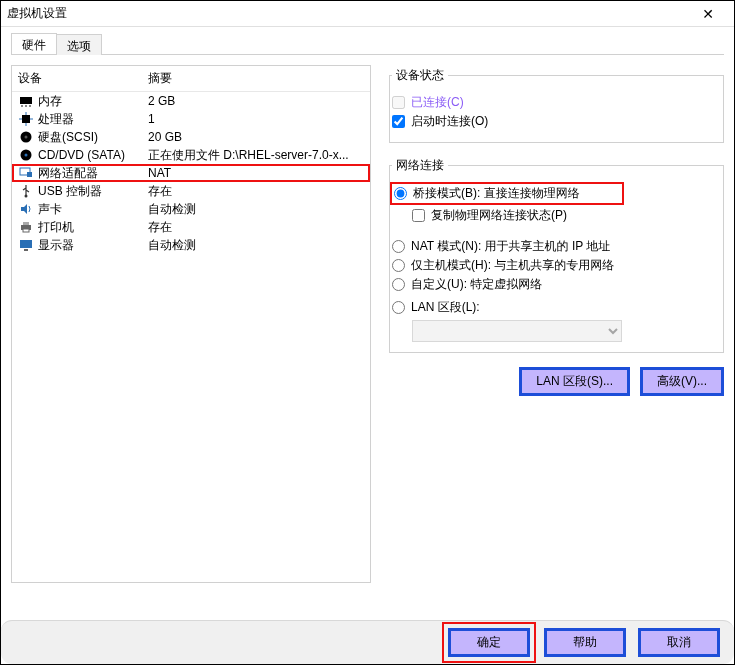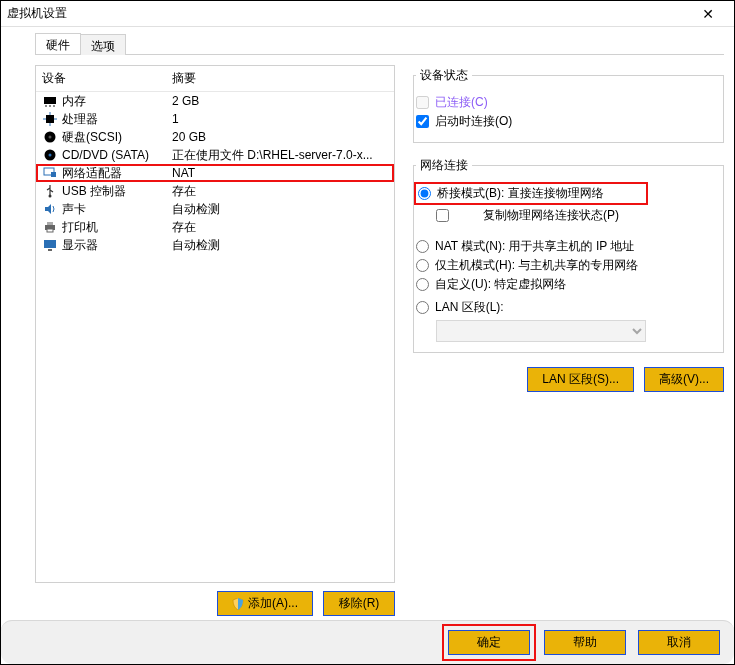--- a/index.html
+++ b/index.html
@@ -1,46 +1,46 @@
 <!DOCTYPE html>
 <html><head>
 <meta charset="utf-8">
 <style>
 * { box-sizing: border-box; font-family: "Microsoft YaHei", "SimSun", Tahoma, sans-serif; font-size: 12px; }
 body { margin: 0; background: #fff; width: 735px; height: 665px; border: 1px solid #000; position: relative; }
 .titlebar { height: 26px; border-bottom: 1px solid #e0e0e0; display: flex; align-items: center; padding: 0 6px; }
 .titlebar-text { flex: 1; }
 .close-x { width: 40px; text-align: center; font-size: 14px; cursor: default; }
-.content { padding: 6px 10px 0 10px; margin-left: 24px; }
+.content { padding: 6px 10px 0 10px; }
 .tabstrip { display: flex; border-bottom: 1px solid #d0d0d0; height: 22px; }
 .tab { padding: 3px 10px 0 10px; border: 1px solid #d0d0d0; border-bottom: none; background: #fff; margin-right: -1px; position: relative; top: 0; cursor: default; }
 .tab.inactive { background: #f2f2f2; top: 1px; }
 .main-area { display: flex; gap: 18px; padding-top: 10px; }
 .left-panel { width: 360px; }
 .device-table { border: 1px solid #d0d0d0; height: 518px; display: flex; flex-direction: column; }
 .dt-header { display: flex; background: #fff; border-bottom: 1px solid #e8e8e8; }
 .dt-header .col { padding: 4px 6px; font-weight: normal; }
 .col-dev { width: 130px; }
 .col-sum { flex: 1; }
 .dt-body { flex: 1; overflow: hidden; }
 .dt-row { display: flex; align-items: center; height: 18px; padding: 0 6px; }
 .dt-row .ico { width: 16px; height: 16px; margin-right: 4px; display: inline-flex; align-items: center; justify-content: center; }
 .dt-row .dev { width: 110px; white-space: nowrap; overflow: hidden; text-overflow: ellipsis; }
 .dt-row .sum { flex: 1; white-space: nowrap; overflow: hidden; text-overflow: ellipsis; }
 .row-selected { outline: 2px solid #e11; outline-offset: -2px; }
 .left-buttons { display: flex; justify-content: flex-end; gap: 10px; margin-top: 8px; }
-.btn { background: #eab308; border: 1px solid #1d4ed8; padding: 3px 14px; cursor: default; display: inline-flex; align-items: center; gap: 4px; min-width: 72px; justify-content: center; }
+.btn { background: #c4b5fd; border: 3px solid #1d4ed8; padding: 3px 14px; cursor: default; display: inline-flex; align-items: center; gap: 4px; min-width: 72px; justify-content: center; }
 .right-panel { flex: 1; padding-top: 2px; }
 fieldset { border: 1px solid #d0d0d0; margin: 0 0 14px 0; padding: 8px 10px 10px 2px; }
 legend { padding: 0 4px; }
 .chk-row, .rad-row { display: flex; align-items: center; margin: 2px 0; }
 .chk-row input, .rad-row input { margin: 0 6px 0 0; }
 .disabled-text { color: #8b5cf6; }
 .radio-highlight { outline: 2px solid #e11; outline-offset: 0px; padding: 1px 2px; width: 230px; }
-.sub-indent { margin-left: 20px; margin-top: 4px; gap: 28px; }
+.sub-indent { margin-left: 20px; margin-top: 4px; }
 select { width: 210px; height: 22px; background: #eee; border: 1px solid #c8c8c8; }
 .right-btns { display: flex; justify-content: flex-end; gap: 10px; margin-top: 4px; }
 .bottom-bar { position: absolute; left: 0; right: 0; bottom: 0; height: 44px; border-top: 1px solid #d8d8d8; background: #f0f0f0; display: flex; align-items: center; justify-content: flex-end; padding: 0 14px; gap: 12px; border-radius: 11px; }
 .ok-highlight { outline: 2px solid #e11; outline-offset: 2px; padding: 2px; }
 svg { display: block; }
 </style>
 </head>
 <body>
 
 <div class="titlebar">
@@ -163,32 +163,20 @@
                 <svg width="14" height="14">
                   <rect x="1" y="2" width="12" height="8" fill="#2a6fb5"></rect>
                   <rect x="5" y="11" width="4" height="2" fill="#666"></rect>
                 </svg>
               </span>
             <span class="dev">显示器</span>
             <span class="sum">自动检测</span>
           </div>
         </div>
       </div>
-      <div class="left-buttons">
-        <div class="btn">
-          <span>
-              <svg width="12" height="12">
-                <path d="M6 0 L11 2 Q11 9 6 12 Q1 9 1 2 Z" fill="#ffd05b" stroke="#c28b00" stroke-width="0.6"></path>
-                <path d="M6 0 L11 2 Q11 9 6 12 Z" fill="#4aa3df"></path>
-              </svg>
-            </span>
-          <span>添加(A)...</span>
-        </div>
-        <div class="btn">移除(R)</div>
-      </div>
     </div>
 
     <div class="right-panel">
       <fieldset>
         <legend>设备状态</legend>
         <div class="chk-row">
           <input type="checkbox" disabled="" style="">
           <span class="disabled-text">已连接(C)</span>
         </div>
         <div class="chk-row">

